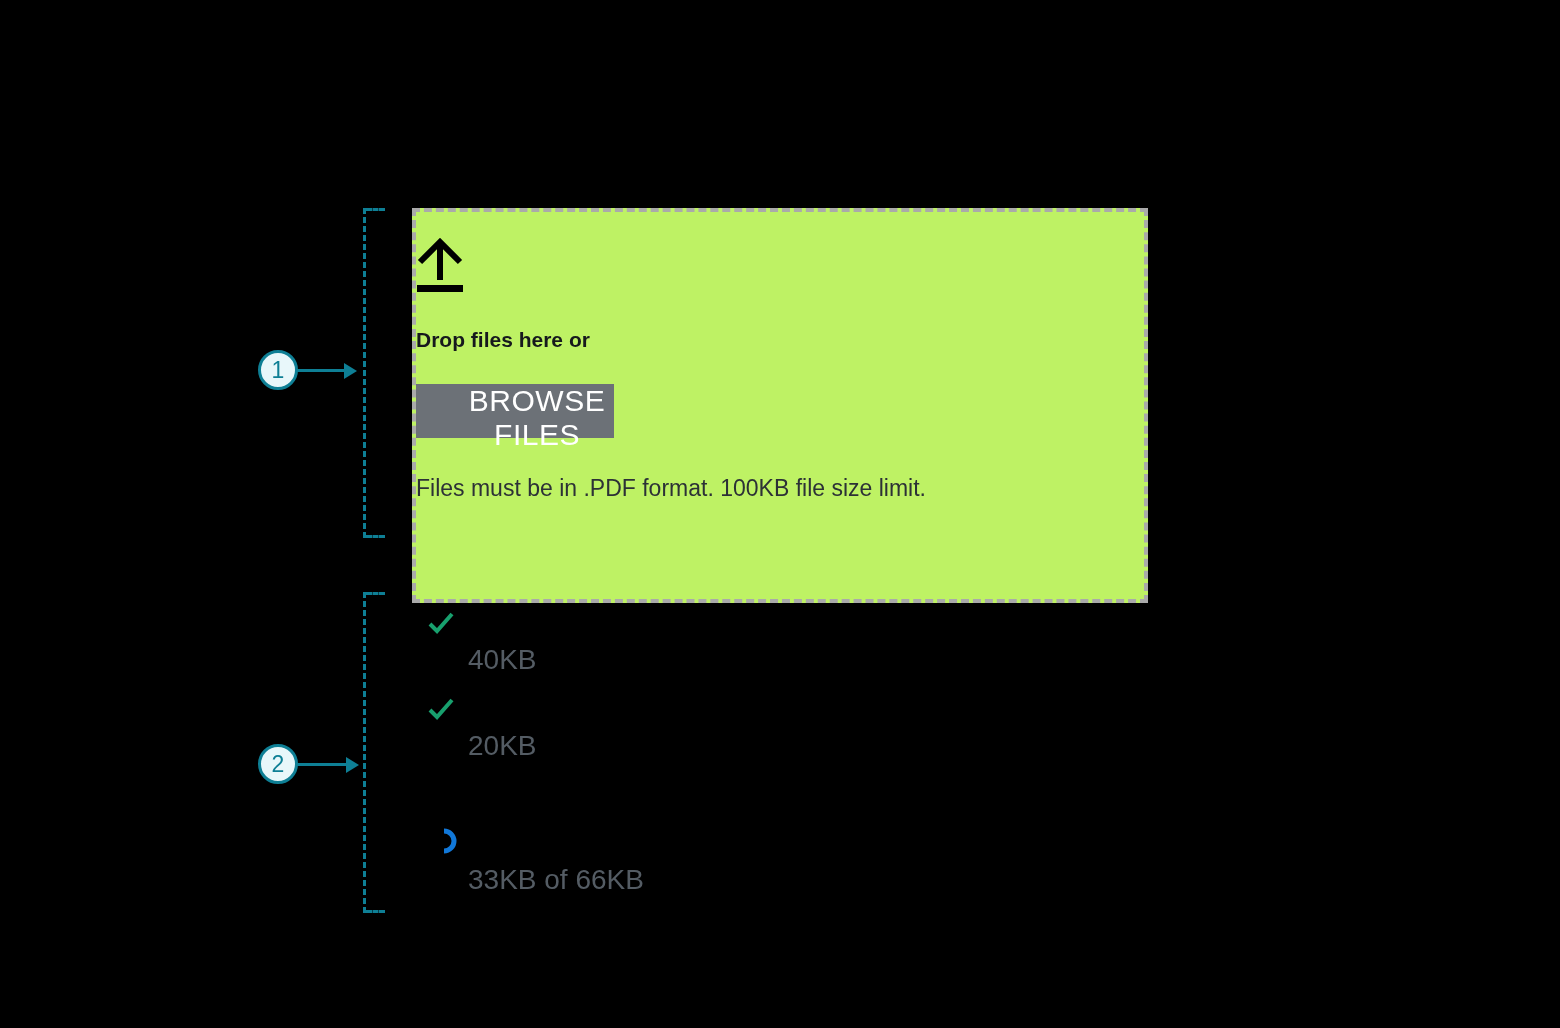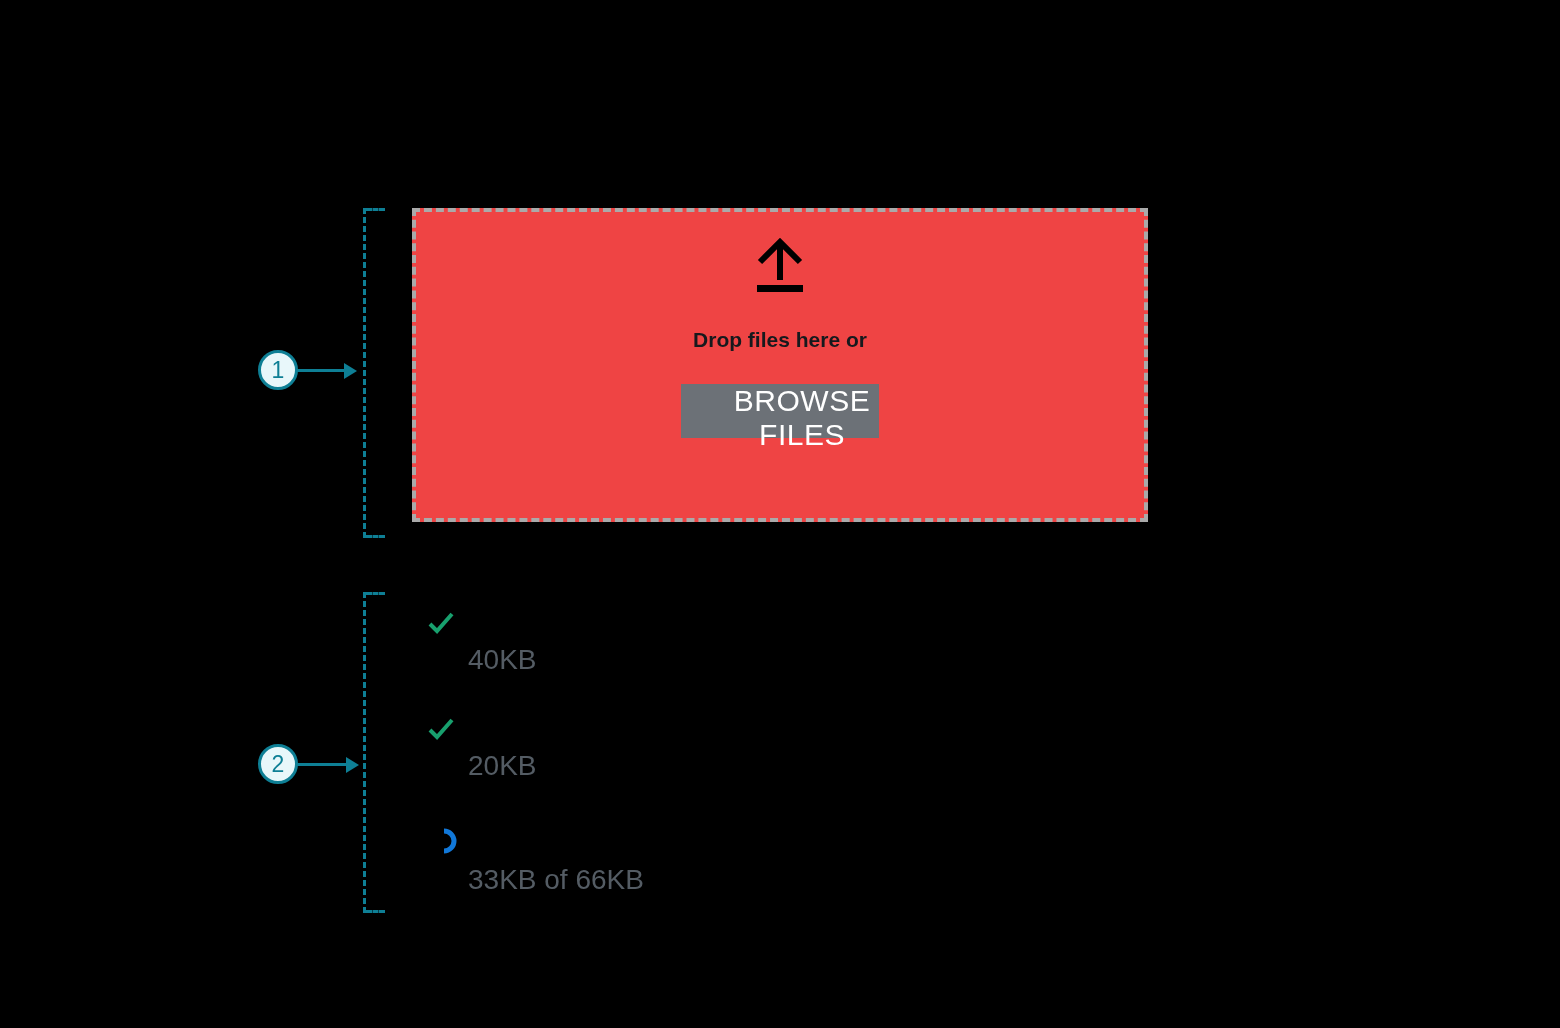--- a/index.html
+++ b/index.html
@@ -55,26 +55,25 @@
     border-bottom: 8px solid transparent;
     border-left: 13px solid #0e7f95;
   }
   .callout-1-head { left: 344px; top: 363px; }
   .callout-2-head { left: 346px; top: 757px; }
 
   
   .dropzone {
     position: absolute;
     left: 412px; top: 208px;
-    width: 736px; height: 314px;
-    background: #ef4444;
+    width: 736px; height: 395px;
+    background: #bef264;
     border: 4px dashed #aaaaaa;
     display: flex;
     flex-direction: column;
-    align-items: center;
   }
   .upload-icon { margin-top: 26px; }
   .dz-title {
     margin-top: 34px;
     font-size: 21px;
     font-weight: 700;
     color: #16191d;
     line-height: 28px;
   }
   .browse-btn {
@@ -99,21 +98,21 @@
   }
 
   
   .file-row {
     position: absolute;
     left: 428px;
     width: 320px;
     height: 72px;
   }
   .file-row-1 { top: 610px; }
-  .file-row-2 { top: 716px; }
+  .file-row-2 { top: 696px; }
   .file-row-3 { top: 826px; text-align: right; }
   .status-icon { position: absolute; left: 0; top: 0; }
   .file-row-3 .status-icon { left: 3px; top: 2px; }
   .file-size {
     position: absolute;
     left: 40px; top: 34px;
     font-size: 28px;
     color: #545c64;
     white-space: nowrap;
   }
@@ -135,20 +134,21 @@
   <div class="callout-head callout-1-head"></div>
 
   <div class="dropzone">
     <svg class="upload-icon" width="48" height="54" viewBox="0 0 48 54">
       <polyline points="4,24 24,4 44,24" fill="none" stroke="#000000" stroke-width="6"></polyline>
       <line x1="24" y1="7" x2="24" y2="42" stroke="#000000" stroke-width="6"></line>
       <rect x="1" y="47" width="46" height="7" fill="#000000"></rect>
     </svg>
     <div class="dz-title">Drop files here or</div>
     <button class="browse-btn">BROWSE FILES</button>
+    <div class="dz-helper">Files must be in .PDF format. 100KB file size limit.</div>
   </div>
 
   <div class="bracket bracket-2">
     <div class="arm-top"></div>
     <div class="arm-bottom"></div>
   </div>
   <div class="callout-circle callout-2-circle">
     <span>2</span>
   </div>
   <div class="callout-line callout-2-line"></div>

